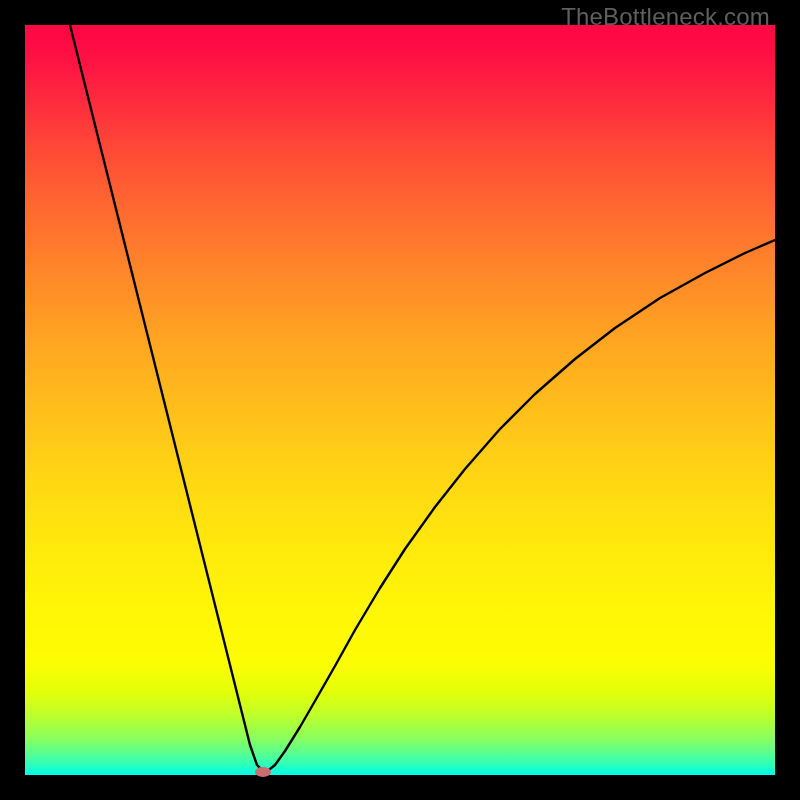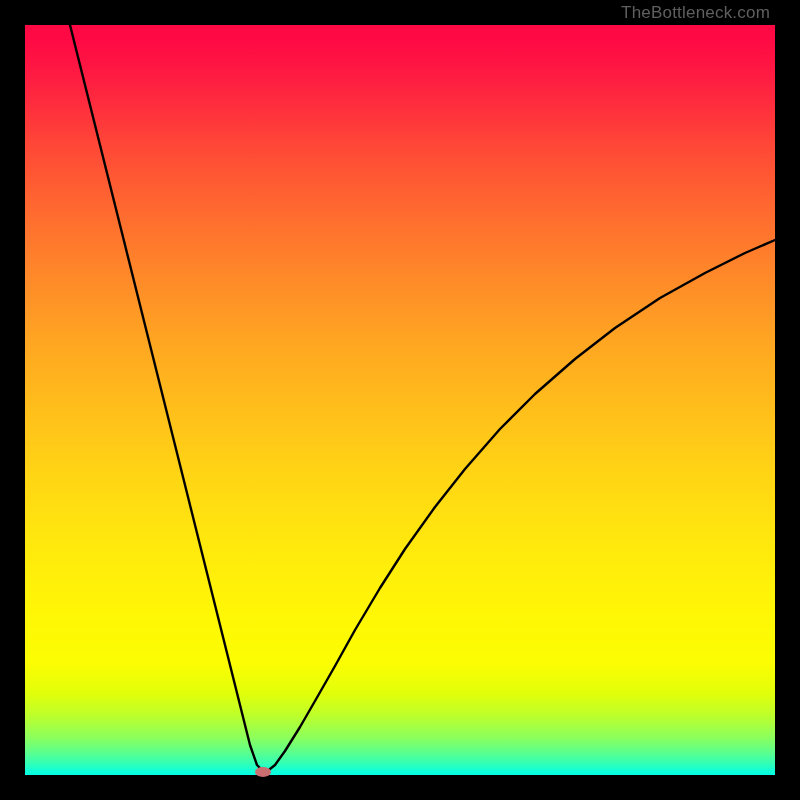--- a/index.html
+++ b/index.html
@@ -46,21 +46,21 @@
       #31ffb7 98.5%,
       #15ffd3 99.3%,
       #03ffe5 100%
     );
   }
   .watermark {
     position: absolute;
     top: 3px;
     right: 30px;
     color: #5f5f5f;
-    font-size: 17px;
+    font-size: 24px;
     font-weight: 500;
     letter-spacing: 0.2px;
     z-index: 10;
   }
   svg.curve {
     position: absolute;
     left: 0;
     top: 0;
     width: 750px;
     height: 750px;

